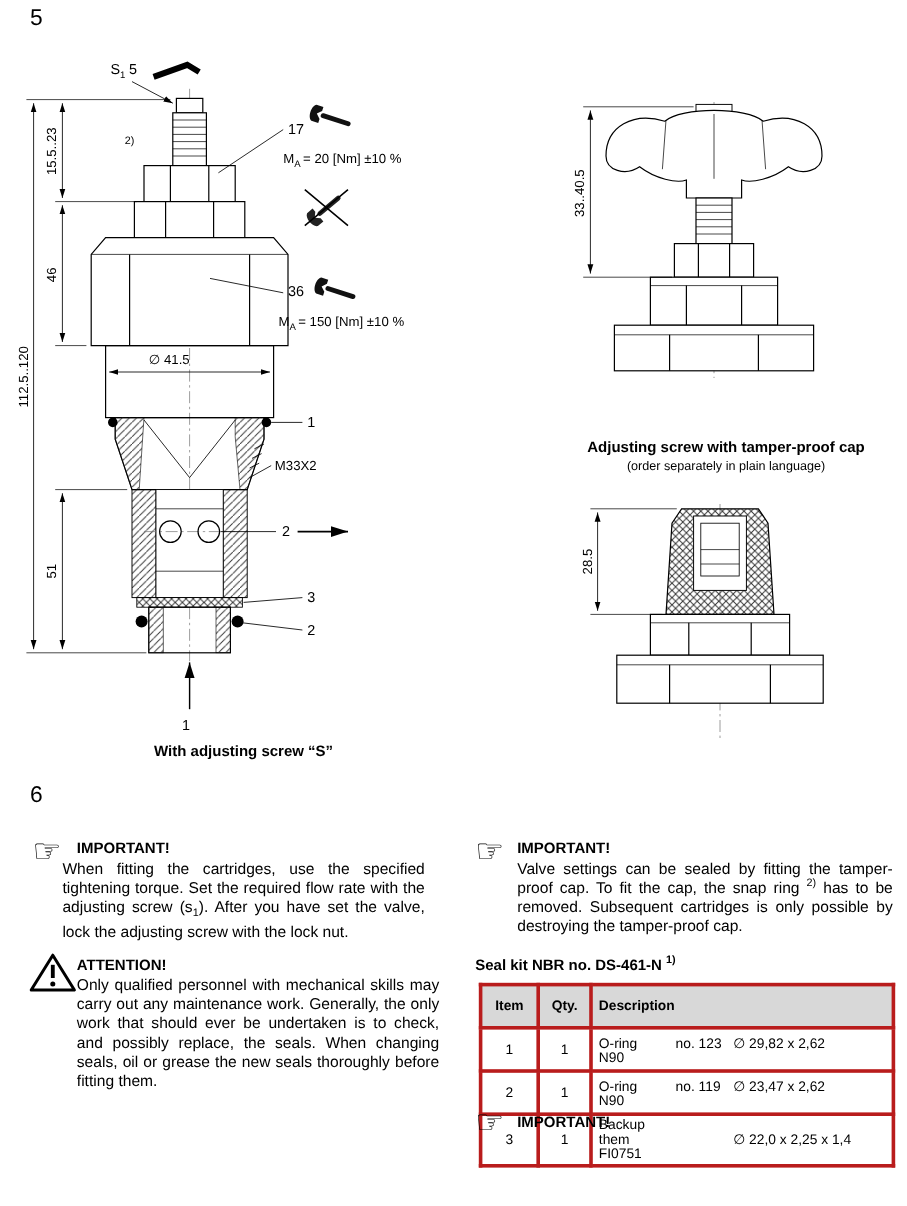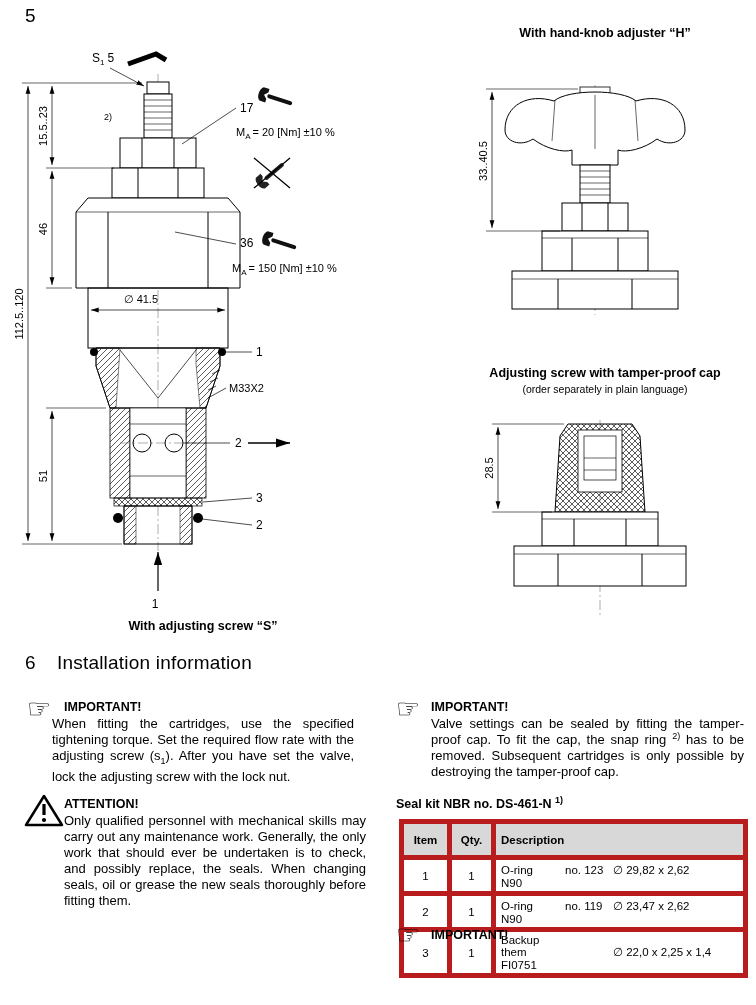--- a/index.html
+++ b/index.html
@@ -9,21 +9,21 @@
   .abs { position:absolute; }
   .h1 { font-size:19px; display:flex; letter-spacing:.2px; }
   .h1 .num { width:32px; flex:0 0 32px; }
   .cap-title { font-weight:bold; font-size:12.5px; text-align:center; }
   .cap-sub { font-size:10.5px; text-align:center; }
   .note-title { font-weight:bold; font-size:12.5px; }
   .note-text { font-size:13px; line-height:16px; text-align:justify; }
   .hand { font-size:27px; line-height:27px; }
   sup { font-size:9px; vertical-align:super; line-height:0; }
   .sealkit { border-collapse:collapse; font-size:11.5px; }
-  .sealkit th, .sealkit td { border:5px solid #b91c1c; padding:2px 5px; height:36px; }
+  .sealkit th, .sealkit td { border:3px solid #b91c1c; padding:2px 5px; height:36px; }
   .sealkit th { background:#d8d8d8; font-weight:bold; }
   .c-item { width:48px; text-align:center; }
   .c-qty  { width:44px; text-align:center; }
   .c-desc { width:252px; text-align:left; }
   .dn  { display:inline-block; width:64px; }
   .dno { display:inline-block; width:48px; }
   .ds  { display:inline-block; width:108px; }
   svg { overflow:visible; }
   svg text { font-family:"Liberation Sans", sans-serif; fill:#000; }
   .thin  { stroke:#000; stroke-width:.6; }
@@ -183,21 +183,20 @@
       <line class="lead" x1="44" y1="40" x2="44" y2="119" marker-start="url(#arr)" marker-end="url(#arr)"></line>
       <line class="lead" x1="44" y1="125" x2="44" y2="239" marker-start="url(#arr)" marker-end="url(#arr)"></line>
       <line class="lead" x1="44" y1="365" x2="44" y2="495" marker-start="url(#arr)" marker-end="url(#arr)"></line>
       <text class="dimtx" transform="rotate(-90 15 268)" x="15" y="268" text-anchor="middle">112.5..120</text>
       <text class="dimtx" transform="rotate(-90 39 80)" x="39" y="80" text-anchor="middle">15.5..23</text>
       <text class="dimtx" transform="rotate(-90 39 183)" x="39" y="183" text-anchor="middle">46</text>
       <text class="dimtx" transform="rotate(-90 39 430)" x="39" y="430" text-anchor="middle">51</text>
     </g>
   </svg>
 
-  <div class="abs cap-title" style="left:455px; top:26px; width:300px;">With hand-knob adjuster “H”</div>
 
   <svg class="abs" style="left:470px; top:85px;" width="270" height="235" viewBox="0 0 270 235">
     <line class="cl" x1="125" y1="0" x2="125" y2="230"></line>
     <g class="med">
       <rect x="110" y="2" width="30" height="9" fill="#fff" stroke-width="0.8"></rect>
       <path d="M35,45 C35,20 58,8 84,16 C98,4 152,4 166,16 C192,8 215,20 215,45 C215,57 199,62 187,54 C174,64 156,68 148,65 L148,80 L102,80 L102,65 C94,68 76,64 63,54 C51,62 35,57 35,45 Z" fill="#fff"></path>
       <path class="thin" d="M85,15 L82,56 M165,15 L168,56 M125,10 L125,64" fill="none"></path>
     </g>
     <g class="med">
       <rect x="110" y="80" width="30" height="38" fill="#fff"></rect>
@@ -254,21 +253,20 @@
     <g>
       <line class="thin" x1="22" y1="4" x2="94" y2="4"></line>
       <line class="thin" x1="22" y1="92" x2="82" y2="92"></line>
       <line class="lead" x1="28" y1="7" x2="28" y2="89" marker-start="url(#arr)" marker-end="url(#arr)"></line>
       <text class="dimtx" transform="rotate(-90 23 48)" x="23" y="48" text-anchor="middle">28.5</text>
     </g>
   </svg>
 
   <div class="abs h1" style="left:25px; top:652px;">
     <span class="num">6</span>
-    <span>Installation information</span>
   </div>
 
   <div class="abs hand" style="left:27px; top:696px;">☞</div>
   <div class="abs note-title" style="left:64px; top:700px;">IMPORTANT!</div>
   <div class="abs note-text" style="left:52px; top:716px; width:302px;"><span>When fitting the cartridges, use the specified tightening torque. Set the required flow rate with the adjusting screw (s</span><sub style="font-size:9px;">1</sub><span>). After you have set the valve, lock the adjusting screw with the lock nut.</span></div>
 
   <svg class="abs" style="left:24px; top:793px;" width="40" height="36" viewBox="0 0 40 36">
     <polygon points="20,3 38,32 2,32" fill="#fff" stroke="#000" stroke-width="2.5" stroke-linejoin="round"></polygon>
     <rect x="18.4" y="11" width="3.2" height="11" fill="#000"></rect>
     <circle cx="20" cy="27" r="2.1" fill="#000"></circle>

